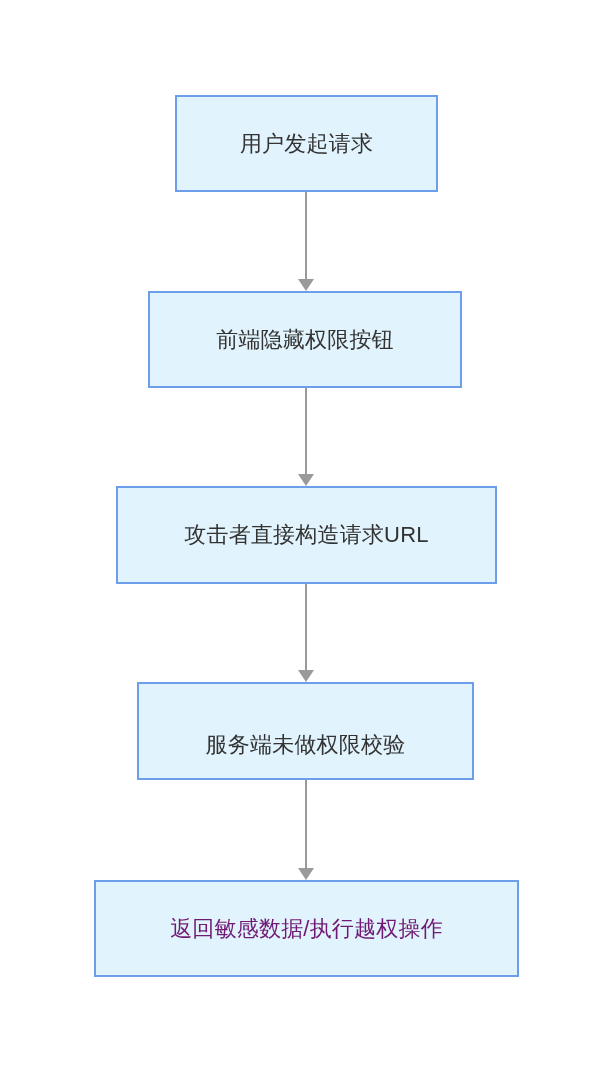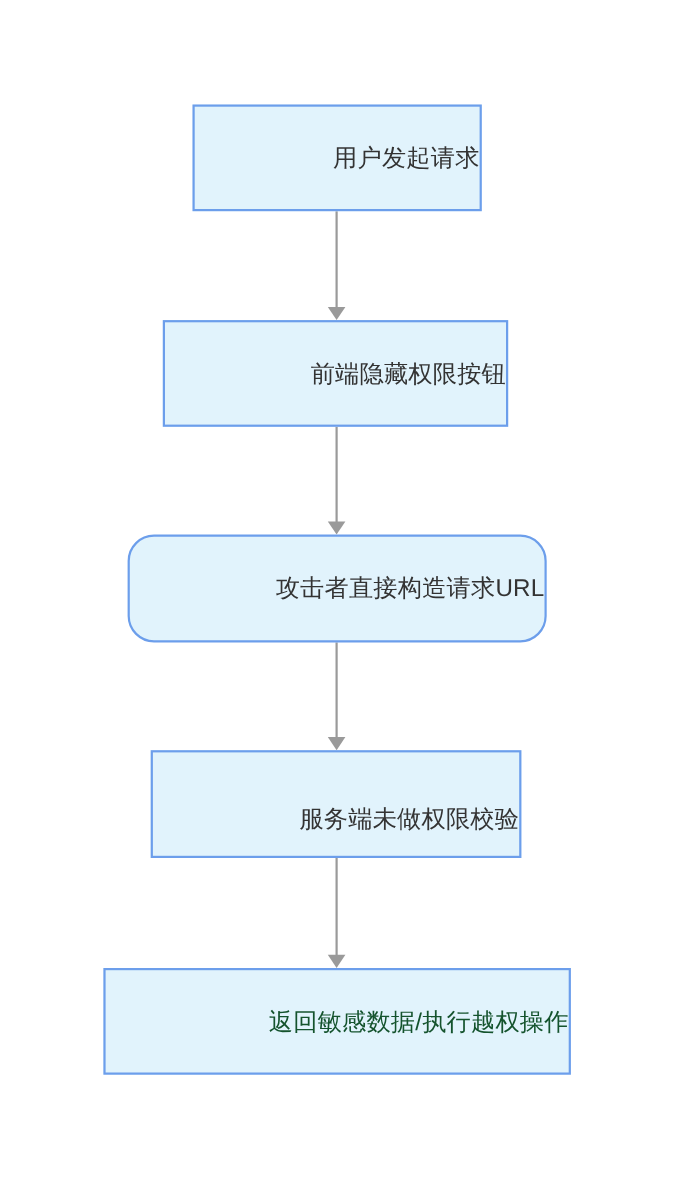--- a/index.html
+++ b/index.html
@@ -21,21 +21,21 @@
     width: 612px;
     height: 1072px;
   }
   .node {
     position: absolute;
     box-sizing: border-box;
     background: #e1f3fc;
     border: 2px solid #6c9eeb;
     display: flex;
     align-items: center;
-    justify-content: flex-end;
+    justify-content: center;
     text-align: center;
   }
   .node-label {
     color: #333333;
     font-size: 22px;
     line-height: 1.25;
     letter-spacing: 0.2px;
     white-space: nowrap;
   }
   .edge {
@@ -78,22 +78,22 @@
     <div class="edge" style="left: 305px; top: 780px; width: 2px; height: 100px;">
       <div class="edge-line" style="height: 89px; background: rgb(154, 154, 154);"></div>
       <div class="edge-head" style="top: 88px; border-top-color: rgb(154, 154, 154);"></div>
     </div>
     <div class="node" style="left: 175px; top: 95px; width: 263px; height: 97px; background: rgb(225, 243, 252); border-color: rgb(108, 158, 235);">
       <span class="node-label" style="color: rgb(51, 51, 51);">用户发起请求</span>
     </div>
     <div class="node" style="left: 148px; top: 291px; width: 314px; height: 97px; background: rgb(225, 243, 252); border-color: rgb(108, 158, 235);">
       <span class="node-label" style="color: rgb(51, 51, 51);">前端隐藏权限按钮</span>
     </div>
-    <div class="node" style="left: 116px; top: 486px; width: 381px; height: 98px; background: rgb(225, 243, 252); border-color: rgb(108, 158, 235); border-radius: 24px;">
+    <div class="node" style="left: 116px; top: 486px; width: 381px; height: 98px; background: rgb(225, 243, 252); border-color: rgb(108, 158, 235);">
       <span class="node-label" style="color: rgb(51, 51, 51);">攻击者直接构造请求URL</span>
     </div>
     <div class="node" style="left: 137px; top: 682px; width: 337px; height: 98px; background: rgb(225, 243, 252); border-color: rgb(108, 158, 235);">
       <span class="node-label" style="color: rgb(51, 51, 51); margin-top: 27px;">服务端未做权限校验</span>
     </div>
     <div class="node" style="left: 94px; top: 880px; width: 425px; height: 97px; background: rgb(225, 243, 252); border-color: rgb(108, 158, 235);">
-      <span class="node-label" style="color: #14532d;">返回敏感数据/执行越权操作</span>
+      <span class="node-label" style="color: #701a75;">返回敏感数据/执行越权操作</span>
     </div>
   </div>
 
 </body></html>

